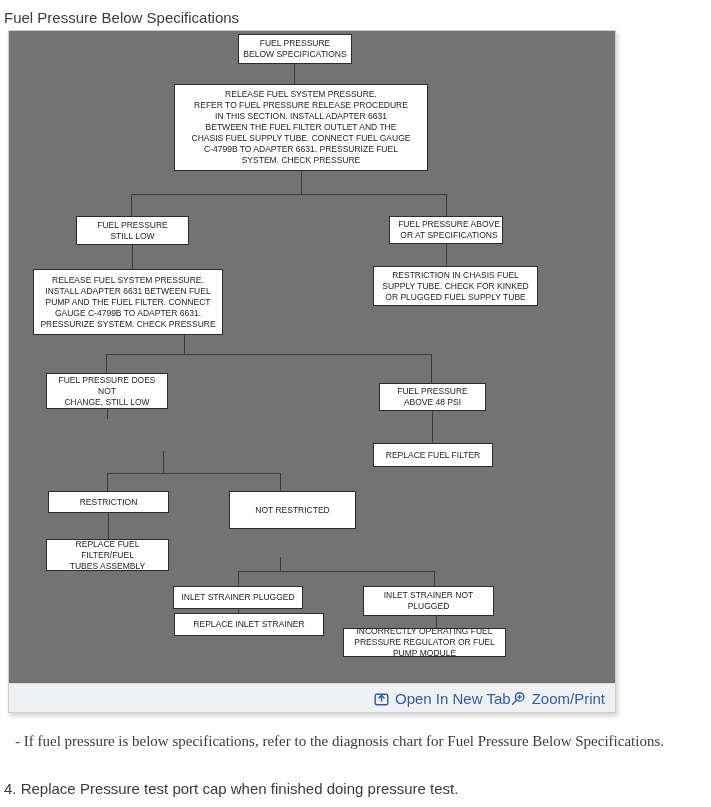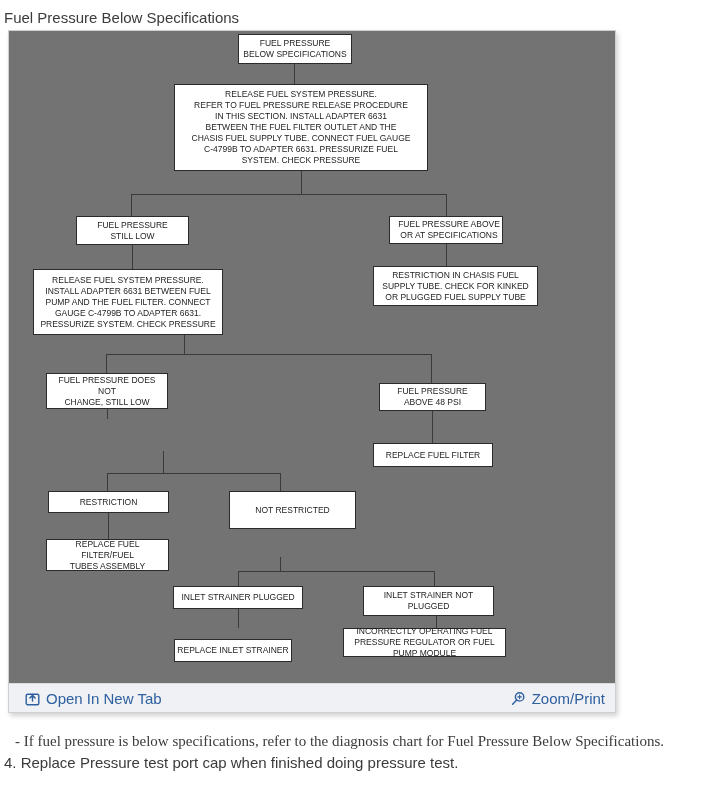--- a/index.html
+++ b/index.html
@@ -16,49 +16,49 @@
           display:flex; align-items:center; justify-content:center;
           text-align:center; white-space:pre-line;
           font-size:8.5px; line-height:11px; color:#1c1c1c; padding:1px 2px; }
 
   .hline, .vline { position:absolute; background:#3a3a3a; }
 
   .fig-number { position:absolute; left:525px; top:652px; font-size:13px; color:#1c1c1c;margin-top:27px; }
 
   .viewer-footer { position:absolute; left:0; bottom:0; width:100%; height:29px;
                    background:#eff1f4; border-top:1px solid #d9dce1;
-                   display:flex; justify-content:space-between; align-items:center;
+                   display:flex; justify-content:flex-end; align-items:center;
                    padding:0 10px 0 16px; }
   .link { display:inline-flex; align-items:center; gap:6px; color:#2e5f9f;
           font-size:15px; cursor:pointer; text-decoration:none; }
   .link svg { display:block; }
 
   .notes { position:absolute; left:4px; top:731px; width:707px;
            font-size:15px; color:#3b3b3b; line-height:21px; }
   .note-line1 { padding-left:11px;font-family:Liberation Serif, serif; }
-  .note-line2 { padding-left:0; }
+  .note-line2 { padding-left:0;margin-top:26px; }
 
   
   .n0  { left:229px; top:3px;   width:114px; height:30px; }
   .n1  { left:165px; top:53px;  width:254px; height:87px; }
   .n2  { left:67px;  top:185px; width:113px; height:29px; }
   .n3  { left:380px; top:185px; width:114px; height:28px;padding-left:8px; }
   .n4  { left:24px;  top:238px; width:190px; height:66px; }
   .n5  { left:364px; top:235px; width:165px; height:40px; }
   .n6  { left:37px;  top:342px; width:122px; height:36px; }
   .n7  { left:370px; top:352px; width:107px; height:28px; }
   .n8  { left:34px;  top:388px; width:226px; height:32px; }
   .n9  { left:364px; top:412px; width:120px; height:24px; }
   .n10 { left:39px;  top:460px; width:121px; height:22px; }
   .n11 { left:220px; top:460px; width:127px; height:38px; }
   .n12 { left:37px;  top:508px; width:123px; height:32px; }
   .n13 { left:207px; top:494px; width:128px; height:32px; }
   .n14 { left:164px; top:555px; width:130px; height:23px; }
   .n15 { left:354px; top:555px; width:131px; height:30px; }
-  .n16 { left:165px; top:608px; width:118px; height:23px; }
+  .n16 { left:165px; top:582px; width:150px; height:23px; }
   .n17 { left:334px; top:597px; width:163px; height:29px; }
 </style>
 </head>
 <body>
 
 <div class="page-title">Fuel Pressure Below Specifications</div>
 
 <div class="panel">
   <div class="diagram">
 

